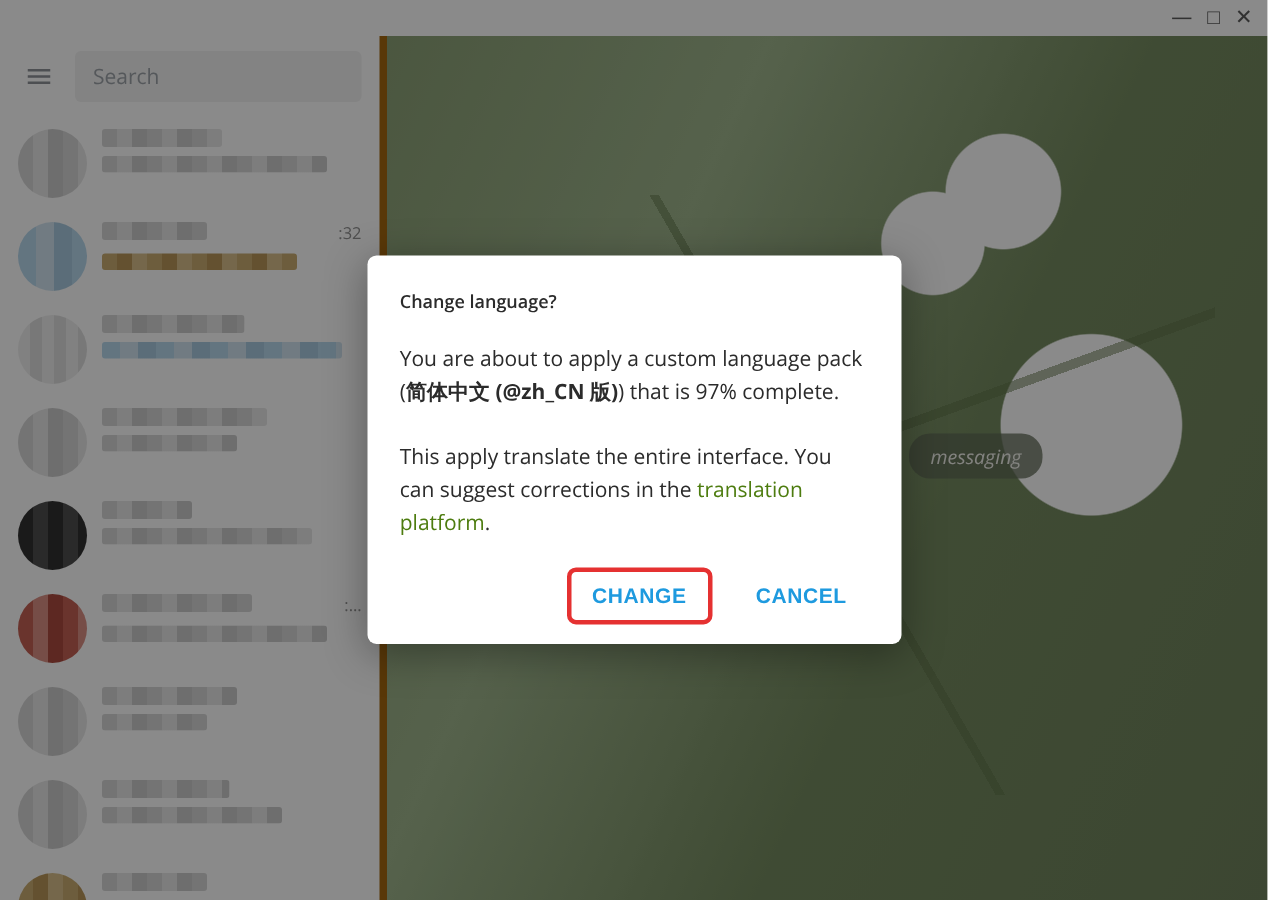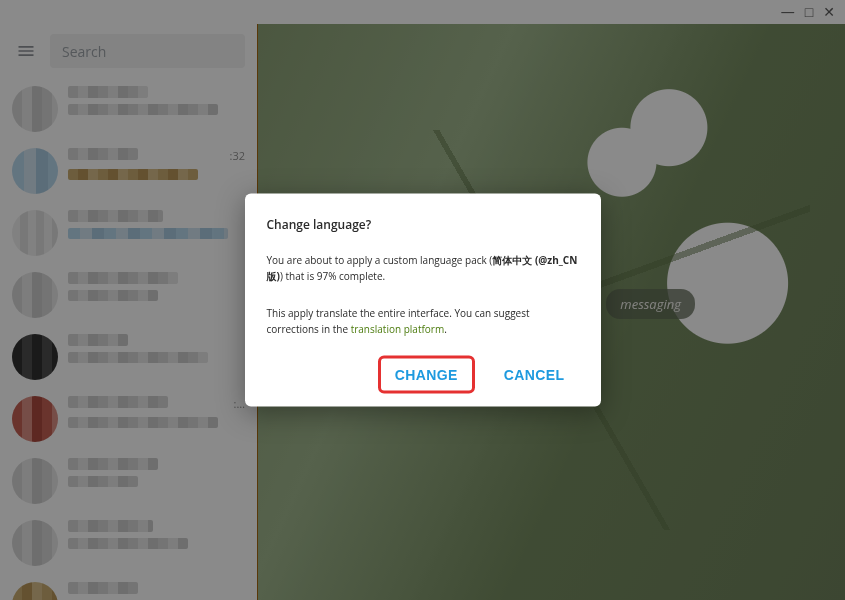--- a/index.html
+++ b/index.html
@@ -6,21 +6,21 @@
   html, body { width: 845px; height: 600px; overflow: hidden; font-family: "Segoe UI", "Open Sans", Arial, sans-serif; background: #fff; }
   .window { width: 845px; height: 600px; position: relative; background: #fff; }
 
   
   .titlebar { height: 24px; display: flex; justify-content: flex-end; align-items: center; gap: 10px; padding-right: 10px; }
   .titlebar span { color: #555; font-size: 14px; line-height: 1; cursor: pointer; }
 
   .content { position: absolute; top: 24px; left: 0; right: 0; bottom: 0; display: flex; }
 
   
-  .sidebar { width: 258px; height: 100%; background: #fff; border-right: 1px solid #a16207; display: flex; flex-direction: column; }
+  .sidebar { width: 258px; height: 100%; background: #fff; border-right: 5px solid #a16207; display: flex; flex-direction: column; }
   .sidebar-top { display: flex; align-items: center; gap: 10px; padding: 10px 12px; }
   .menu-btn { width: 28px; height: 28px; display: flex; align-items: center; justify-content: center; cursor: pointer; }
   .menu-btn svg { width: 20px; height: 20px; fill: #8a8f94; }
   .search { flex: 1; height: 34px; background: #f1f1f1; border-radius: 4px; display: flex; align-items: center; padding: 0 12px; color: #9aa0a6; font-size: 14px; }
   .chatlist { flex: 1; overflow: hidden; }
   .chat-item { display: flex; align-items: flex-start; padding: 8px 12px; gap: 10px; }
   .avatar { width: 46px; height: 46px; border-radius: 50%; background: #cfcfcf; flex-shrink: 0; }
   .chat-meta { flex: 1; min-width: 0; }
   .chat-line1 { display: flex; justify-content: space-between; }
   .name { height: 12px; border-radius: 2px; }
@@ -62,21 +62,21 @@
     opacity:.5;
   }
   .chip { position: absolute; right: 150px; top: 265px; background: rgba(90,100,80,.75); color: #f0f0ea; padding: 6px 14px; border-radius: 14px; font-size: 13px; z-index: 2; font-style: italic; }
 
   
   .overlay { position: absolute; inset: 0; background: rgba(10,10,10,.48); z-index: 10; }
 
   
   .modal { position: absolute; left: 50%; top: 50%; transform: translate(-50%, -50%); width: 356px; background: #fff; border-radius: 6px; box-shadow: 0 6px 28px rgba(0,0,0,.35); z-index: 20; padding: 22px 22px 16px 22px; }
   .modal h3 { font-size: 12px; font-weight: 600; color: #2b2b2b; margin-bottom: 20px; }
-  .modal p { font-size: 10px; color: #2b2b2b; line-height: 1.55; margin-bottom: 22px; }
+  .modal p { font-size: 14px; color: #2b2b2b; line-height: 1.55; margin-bottom: 22px; }
   .modal a { color: #4d7c0f; text-decoration: none; }
   .modal-actions { display: flex; justify-content: flex-end; gap: 18px; margin-top: 6px; }
   .btn { font-size: 14px; font-weight: 600; letter-spacing: .4px; color: #1e9adf; background: none; border: none; padding: 8px 14px; cursor: pointer; border-radius: 3px; }
   .btn.highlight { outline: 3px solid #e53131; outline-offset: 0; }
 
 </style>
 </head>
 <body>
 
 <div class="window">

